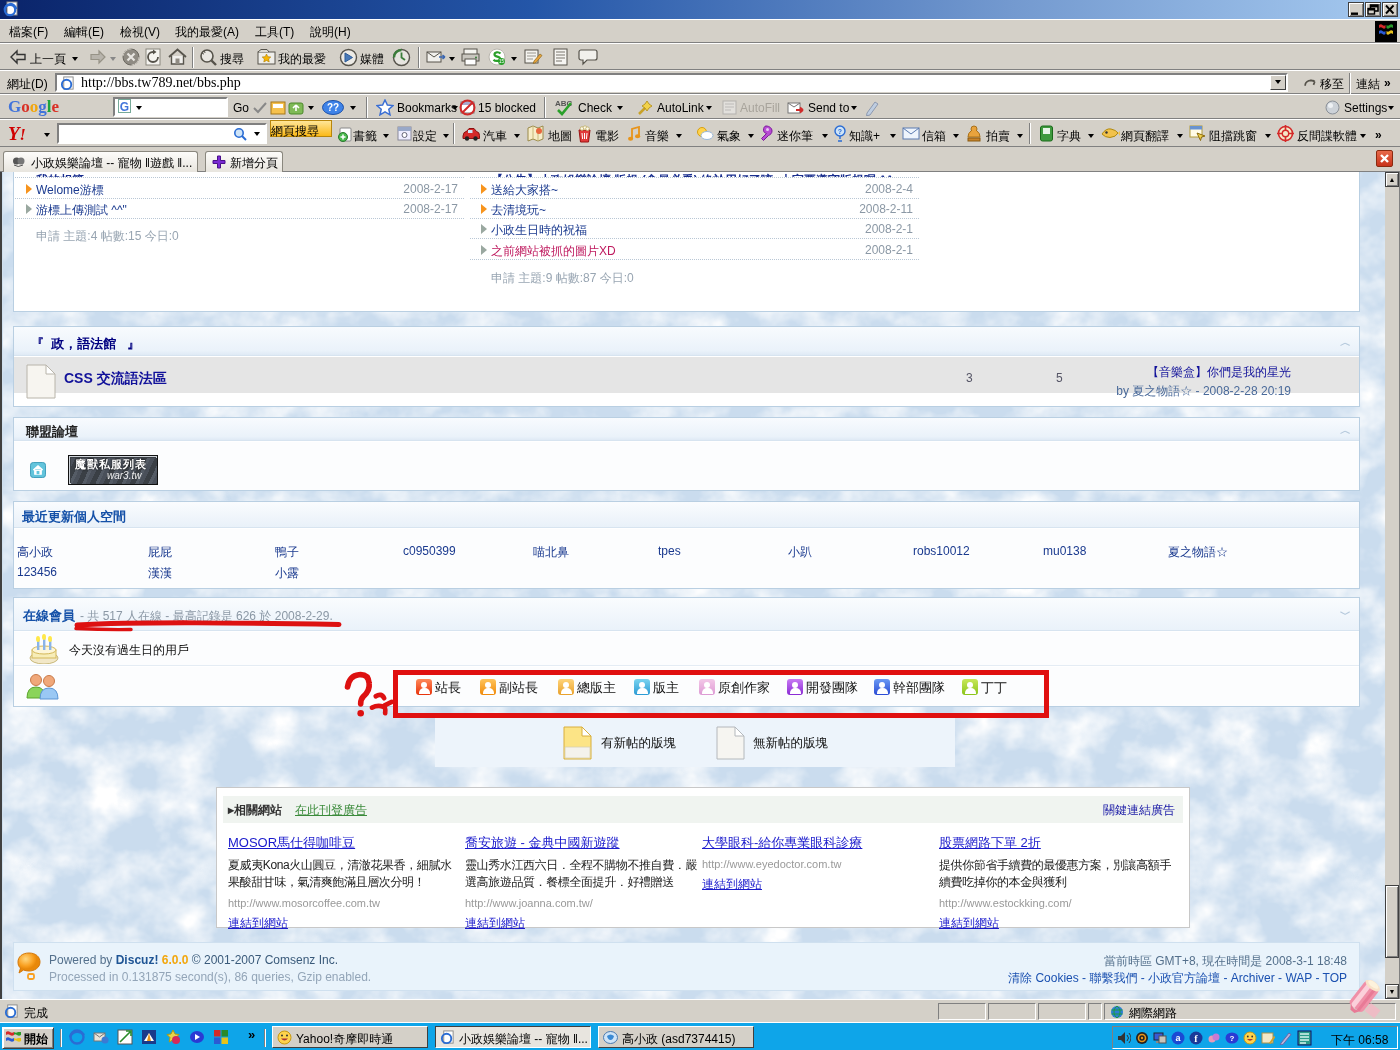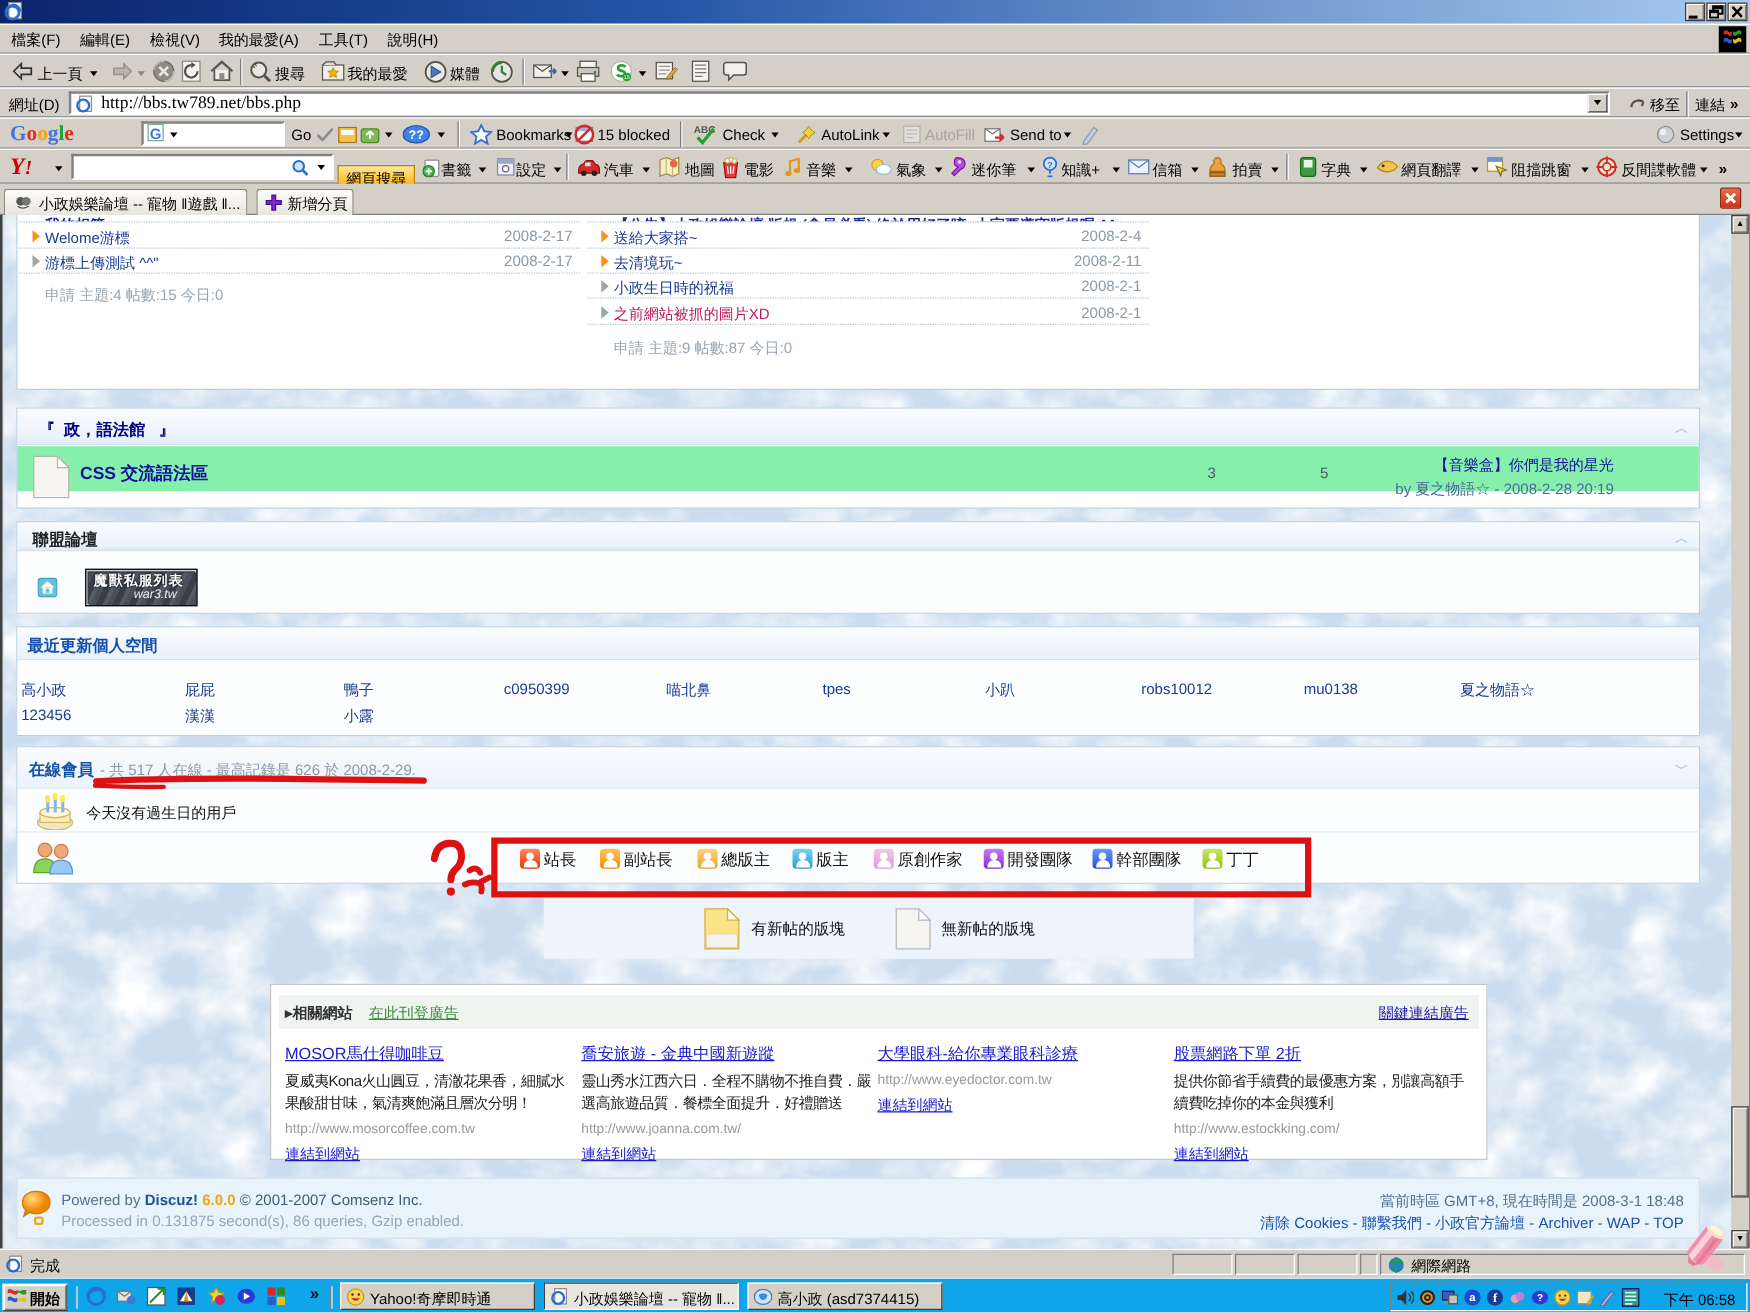--- a/index.html
+++ b/index.html
@@ -281,21 +281,21 @@
   <div id="yahoobar" class="abs">
     <span class="abs" style="left:8px;top:3px;font-size:19px;font-weight:bold;font-style:italic;color:#d00000;font-family:'Liberation Serif',serif">Y<span style="font-size:16px">!</span></span>
     <span class="dd abs" style="left:44px;top:13px"></span>
     <div class="abs" style="left:57px;top:3px;width:210px;height:21px;background:#fff;border:2px solid;border-color:#808080 #fff #fff #808080">
       <svg class="abs" style="right:18px;top:2px" width="14" height="14" viewBox="0 0 14 14">
           <circle cx="6" cy="6" r="4.2" fill="#cfe4f7" stroke="#2a6cd4" stroke-width="1.6"></circle>
           <path d="M9 9 L13 13" stroke="#2a6cd4" stroke-width="2"></path>
         </svg>
       <span class="dd abs" style="right:5px;top:7px"></span>
     </div>
-    <div class="abs" style="left:270px;top:12px;width:62px;height:17px;background:linear-gradient(180deg,#ffe699,#fbb917);border:1px solid #b8860b;text-align:center;line-height:21px;font-size:12px;color:#000">網頁搜尋</div>
+    <div class="abs" style="left:270px;top:0;width:62px;height:17px;background:linear-gradient(180deg,#ffe699,#fbb917);border:1px solid #b8860b;line-height:21px;font-size:12px;color:#000">網頁搜尋</div>
     <svg class="abs" style="left:338px;top:9px" width="12" height="10" viewBox="0 0 12 10">
         <path d="M5 1 L1 5 L5 9 M7 1 L11 5 L7 9" stroke="#9a9"></path>
       </svg>
     <svg class="abs" style="left:337px;top:6px" width="16" height="16" viewBox="0 0 16 16">
         <rect x="3" y="2" width="11" height="13" rx="1" fill="#fff" stroke="#888"></rect>
         <circle cx="6" cy="11" r="4.5" fill="#49b84c" stroke="#2a7a2e"></circle>
         <path d="M6 8.5 v5 M3.5 11 h5" stroke="#fff" stroke-width="1.5"></path>
       </svg>
     <span class="ytxt" style="left:353px">書籤</span>
       <span class="dd abs" style="left:383px;top:14px"></span>
@@ -477,21 +477,21 @@
             <span class="dt abs" style="right:6px;top:3px">2008-2-1</span>
           </div>
         <div class="abs gray" style="left:21px;top:98px;font-size:12px">申請 主題:9 帖數:87 今日:0</div>
       </div>
 
       <div class="pbox" style="top:154px;height:81px">
         <div class="phead" style="height:29px">
             <span class="navy abs" style="left:17px;top:8px;font-size:13px">『&nbsp; 政，語法館&nbsp;&nbsp; 』</span>
             <span class="chev" style="top:8px">︿</span>
           </div>
-        <div class="abs" style="left:0;top:30px;width:1345px;height:36px;background:#86efac">
+        <div class="abs" style="left:0;top:30px;width:1345px;height:36px;background:#e5e5e5">
           <svg class="abs" style="left:12px;top:7px" width="30" height="35" viewBox="0 0 30 35">
               <path d="M1 1 H20 L29 10 V34 H1 Z" fill="#f7f5f0" stroke="#b8b4aa"></path>
               <path d="M20 1 L20 10 L29 10 Z" fill="#fff" stroke="#b8b4aa"></path>
             </svg>
           <span class="abs" style="left:50px;top:13px;font-size:14px;font-weight:bold;color:#11119a">CSS 交流語法區</span>
           <span class="abs" style="left:952px;top:14px;color:#556;font-size:12px">3</span>
           <span class="abs" style="left:1042px;top:14px;color:#556;font-size:12px">5</span>
           <div class="abs" style="right:68px;top:6px;text-align:right;font-size:12px;line-height:19px;white-space:nowrap"><span style="color:#11119a">【音樂盒】你們是我的星光</span><br><span style="color:#4a6a9a">by 夏之物語☆ - 2008-2-28 20:19</span></div>
         </div>
       </div>
@@ -585,21 +585,21 @@
             <path d="M1 1 H19 L28 10 V33 H1 Z" fill="#f6f5f1" stroke="#b4b8bc"></path>
             <path d="M19 1 V10 H28 Z" fill="#fff" stroke="#b4b8bc"></path>
           </svg>
         <span class="abs" style="left:318px;top:18px;font-size:12.5px;color:#111">無新帖的版塊</span>
       </div>
 
       <div class="abs" style="left:213px;top:615px;width:974px;height:141px;background:#fff;border:1px solid #c8c8c8">
         <div class="abs" style="left:6px;top:8px;width:960px;height:27px;background:#f0f4f0">
           <span class="abs" style="left:5px;top:6px;color:#333;font-weight:bold;font-size:12px">▸相關網站</span>
           <span class="abs" style="left:72px;top:6px;color:#3a8a3a;font-size:12px;text-decoration:underline">在此刊登廣告</span>
-          <span class="abs" style="right:8px;top:6px;color:#1a1aa6;font-size:12px;text-decoration:underline">關鍵連結廣告</span>
+          <span class="abs" style="right:8px;top:6px;color:#1a1aa6;font-size:12px;">關鍵連結廣告</span>
         </div>
         <div class="adcol" style="left:11px"><a class="adt">MOSOR馬仕得咖啡豆</a><div class="add">夏威夷Kona火山圓豆，清澈花果香，細膩水果酸甜甘味，氣清爽飽滿且層次分明！</div><div class="adu">http://www.mosorcoffee.com.tw</div><a class="adl">連結到網站</a></div>
         <div class="adcol" style="left:248px"><a class="adt">喬安旅遊 - 金典中國新遊蹤</a><div class="add">靈山秀水江西六日．全程不購物不推自費．嚴選高旅遊品質．餐標全面提升．好禮贈送</div><div class="adu">http://www.joanna.com.tw/</div><a class="adl">連結到網站</a></div>
         <div class="adcol" style="left:485px"><a class="adt">大學眼科-給你專業眼科診療</a><div class="adu">http://www.eyedoctor.com.tw</div><a class="adl">連結到網站</a></div>
         <div class="adcol" style="left:722px"><a class="adt">股票網路下單 2折</a><div class="add">提供你節省手續費的最優惠方案，別讓高額手續費吃掉你的本金與獲利</div><div class="adu">http://www.estockking.com/</div><a class="adl">連結到網站</a></div>
       </div>
 
       <div class="abs" style="left:10px;top:770px;width:1347px;height:49px;background:#e9f3fb;border:1px solid #cfe0ef">
         <svg class="abs" style="left:2px;top:9px" width="26" height="30" viewBox="0 0 26 30">
             <defs>

